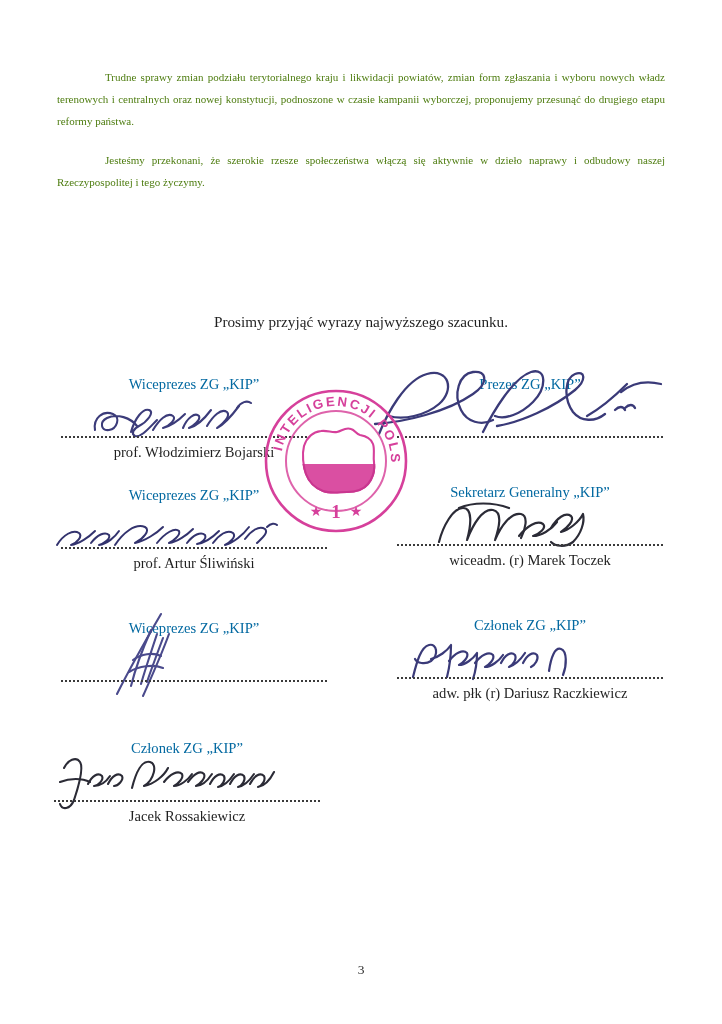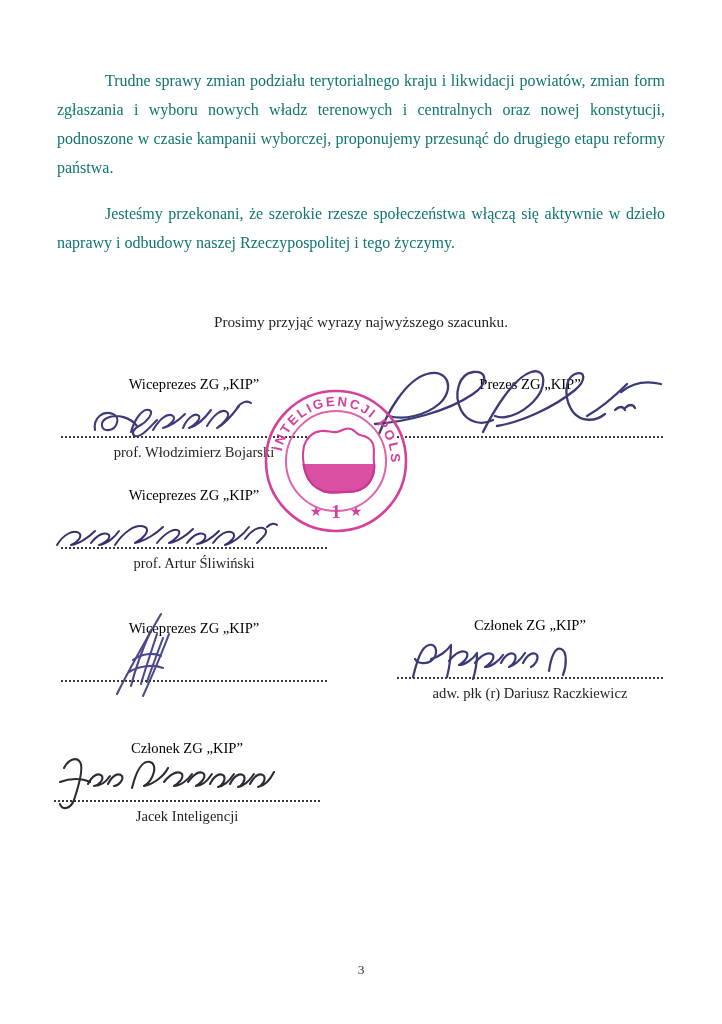--- a/index.html
+++ b/index.html
@@ -21,24 +21,24 @@
 
   
   .body-text {
     position: absolute;
     left: 57px;
     width: 608px;
   }
   .para {
     text-align: justify;
     text-indent: 48px;
-    font-size: 16px;
-    line-height: 29px;
+    font-size: 11px;
+    line-height: 22px;
     margin: 0 0 17px 0;
-    color: #0f766e;
+    color: #4d7c0f;
     -webkit-font-smoothing: antialiased;
   }
   .closing {
     text-align: center;
     text-indent: 0;
     font-size: 15.2px;
     line-height: 21.5px;
     margin: 8px;
     color: #1f1f1f;
   }
@@ -53,21 +53,21 @@
   }
   .sig-block {
     position: absolute;
     width: 290px;
   }
   .sig-role {
     font-size: 14.6px;
     line-height: 20px;
     text-align: center;
     white-space: nowrap;
-    color: #000000;
+    color: #0369a1;
   }
   .sig-space {
     position: relative;
     height: 46px;
   }
   .sig-rule {
     position: absolute;
     left: 12px;
     right: 12px;
     bottom: 2px;
@@ -181,20 +181,37 @@
               <path d="M192 20 C198 12, 206 6, 212 10 C216 14, 208 20, 204 24"></path>
               <path d="M214 8 C218 4, 222 4, 224 6"></path>
             </g>
           </svg>
         </div>
         <div class="sig-rule"></div>
       </div>
       <div class="sig-name">prof. Artur Śliwiński</div>
     </div>
 
+    <div class="sig-block" style="left:385px; top:122px;">
+      <div class="sig-role">Sekretarz Generalny „KIP”</div>
+      <div class="sig-space">
+        <div class="ink" style="left:48px; top:-4px;">
+          <svg width="180" height="52" viewBox="0 0 180 52">
+            <g fill="none" stroke="#2b2b36" stroke-width="2.2" stroke-linecap="round" stroke-linejoin="round">
+              <path d="M6 44 C10 28, 20 10, 30 10 C40 10, 38 28, 34 42 C40 26, 50 10, 60 12 C70 14, 66 30, 62 42 C68 28, 78 14, 88 16 C96 18, 92 32, 88 40"></path>
+              <path d="M86 38 C94 28, 104 22, 110 26 C114 30, 106 36, 100 38 C108 38, 118 32, 124 24"></path>
+              <path d="M118 30 C124 20, 132 14, 138 18 C142 22, 134 30, 128 34 C136 32, 146 24, 150 16 C152 24, 148 36, 140 44 C132 50, 122 48, 118 44"></path>
+              <path d="M26 10 C40 4, 60 4, 76 10"></path>
+            </g>
+          </svg>
+        </div>
+        <div class="sig-rule"></div>
+      </div>
+      <div class="sig-name">wiceadm. (r) Marek Toczek</div>
+    </div>
 
     <div class="sig-block" style="left:49px; top:258px;">
       <div class="sig-role">Wiceprezes ZG „KIP”</div>
       <div class="sig-space">
         <div class="ink" style="left:54px; top:-26px;">
           <svg width="120" height="86" viewBox="0 0 120 86">
             <g fill="none" stroke="#4a4a8c" stroke-width="2.1" stroke-linecap="round" stroke-linejoin="round">
               <path d="M58 2 C44 26, 26 58, 14 82"></path>
               <path d="M48 18 C40 36, 32 58, 28 74"></path>
               <path d="M54 22 C48 40, 42 58, 38 72"></path>
@@ -244,21 +261,21 @@
               <path d="M112 28 C118 20, 126 16, 130 20 C132 24, 126 30, 122 32 C128 32, 136 26, 140 20"></path>
               <path d="M136 28 C142 20, 148 16, 152 20 C154 24, 148 30, 144 32 C150 32, 156 26, 160 20"></path>
               <path d="M158 30 C162 22, 168 18, 172 22 C174 26, 170 32, 166 33 C172 32, 178 26, 182 20"></path>
               <path d="M178 30 C182 22, 188 18, 192 22 C194 26, 190 32, 186 33 C192 32, 198 26, 202 20"></path>
               <path d="M198 30 C202 22, 208 18, 212 22 C214 26, 210 32, 206 33 C212 32, 218 26, 222 18"></path>
             </g>
           </svg>
         </div>
         <div class="sig-rule"></div>
       </div>
-      <div class="sig-name">Jacek  Inteligencji</div>
+      <div class="sig-name">Jacek  Rossakiewicz</div>
     </div>
 
   </div>
 
   <div id="stamp">
     <svg width="146" height="146" viewBox="0 0 146 146">
       <defs>
         <path id="arcTop" d="M 18 73 A 55 55 0 1 1 128 73"></path>
         <clipPath id="mapClipBottom">
           <rect x="0" y="76" width="146" height="70"></rect>

